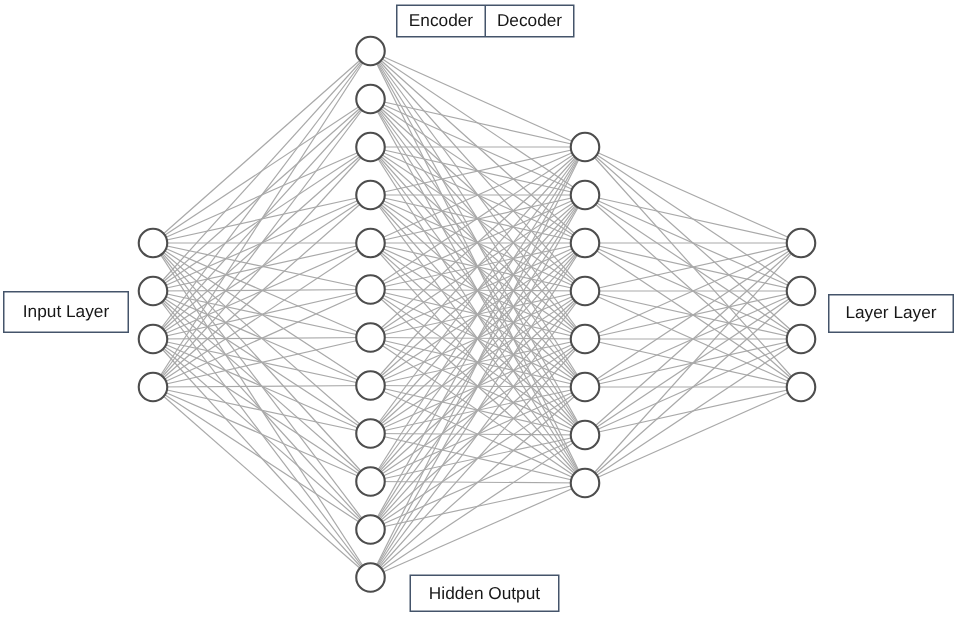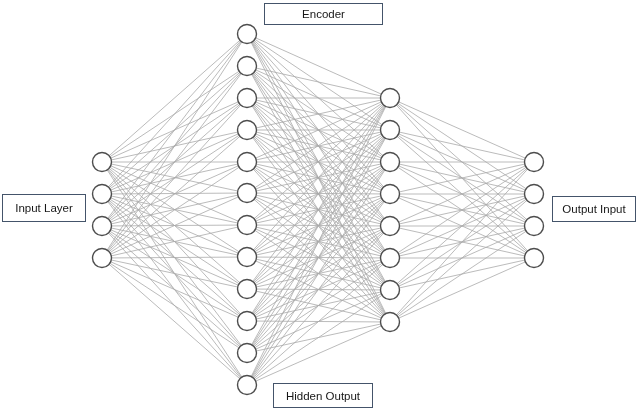--- a/index.html
+++ b/index.html
@@ -267,21 +267,22 @@
       <g>
         <circle cx="534" cy="162" r="9.5" fill="#ffffff" stroke="#4d4d4d" stroke-width="1.4"></circle>
         <circle cx="534" cy="194" r="9.5" fill="#ffffff" stroke="#4d4d4d" stroke-width="1.4"></circle>
         <circle cx="534" cy="226" r="9.5" fill="#ffffff" stroke="#4d4d4d" stroke-width="1.4"></circle>
         <circle cx="534" cy="258" r="9.5" fill="#ffffff" stroke="#4d4d4d" stroke-width="1.4"></circle>
       </g>
     </svg>
 
   <div class="label-box split box-encdec">
     <span class="cell">Encoder</span>
+    <span class="cell">Decoder</span>
   </div>
 
   <div class="label-box box-input">Input Layer</div>
 
-  <div class="label-box box-output">Output Input</div>
+  <div class="label-box box-output">Layer Layer</div>
 
   <div class="label-box box-hidden">Hidden Output</div>
 
 </div>
 
 </body></html>

